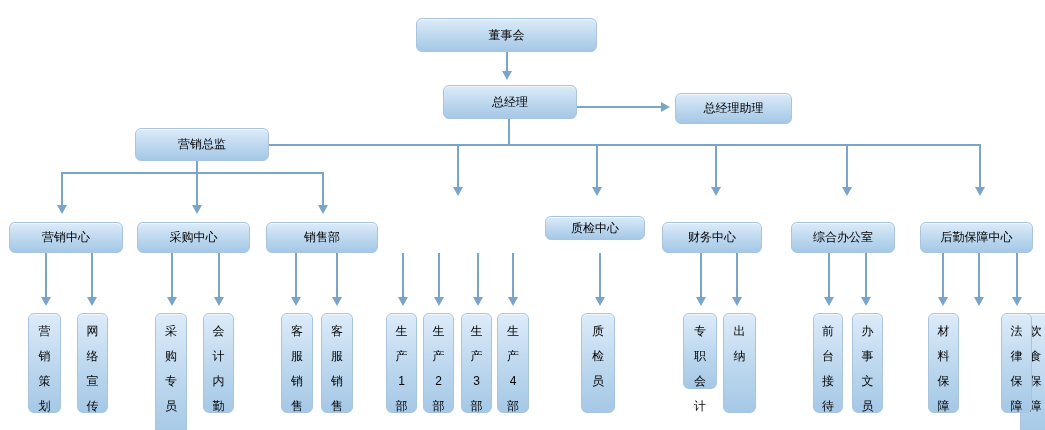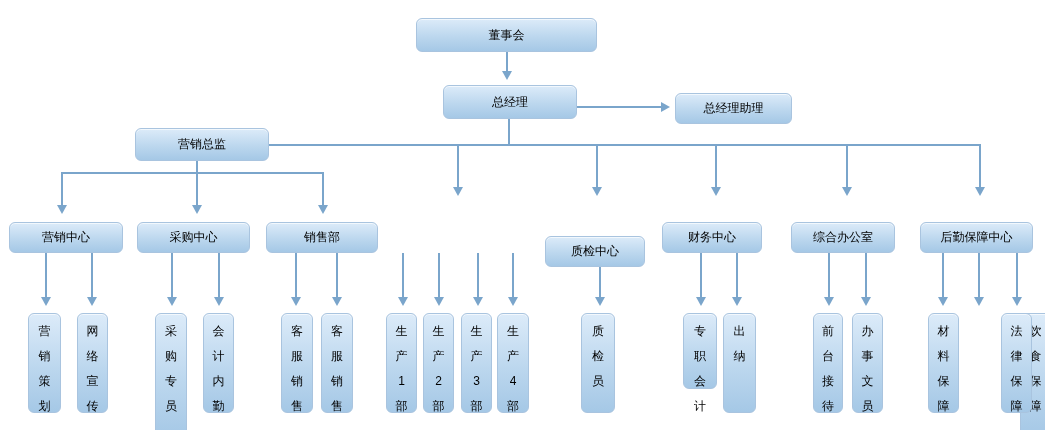--- a/index.html
+++ b/index.html
@@ -76,21 +76,21 @@
   </svg>
 
   <div class="node" style="left:416px;top:18px;width:181px;height:34px">董事会</div>
   <div class="node" style="left:443px;top:85px;width:134px;height:34px">总经理</div>
   <div class="node" style="left:675px;top:93px;width:117px;height:31px">总经理助理</div>
   <div class="node" style="left:135px;top:128px;width:134px;height:33px">营销总监</div>
 
   <div class="node" style="left:9px;top:222px;width:114px;height:31px">营销中心</div>
   <div class="node" style="left:137px;top:222px;width:113px;height:31px">采购中心</div>
   <div class="node" style="left:266px;top:222px;width:112px;height:31px">销售部</div>
-  <div class="node" style="left:545px;top:236px;width:100px;height:31px">质检中心</div>
+  <div class="node" style="left:545px;top:216px;width:100px;height:24px">质检中心</div>
   <div class="node" style="left:662px;top:222px;width:100px;height:31px">财务中心</div>
   <div class="node" style="left:791px;top:222px;width:104px;height:31px">综合办公室</div>
   <div class="node" style="left:920px;top:222px;width:113px;height:31px">后勤保障中心</div>
 
   <div class="node vnode" style="left:28px;top:313px;width:33px;height:100px">营销策划</div>
   <div class="node vnode" style="left:77px;top:313px;width:31px;height:100px">网络宣传</div>
   <div class="node vnode" style="left:155px;top:313px;width:32px;height:126px">采购专员</div>
   <div class="node vnode" style="left:203px;top:313px;width:31px;height:100px">会计内勤</div>
   <div class="node vnode" style="left:281px;top:313px;width:32px;height:100px">客服销售</div>
   <div class="node vnode" style="left:321px;top:313px;width:32px;height:100px">客服销售</div>

